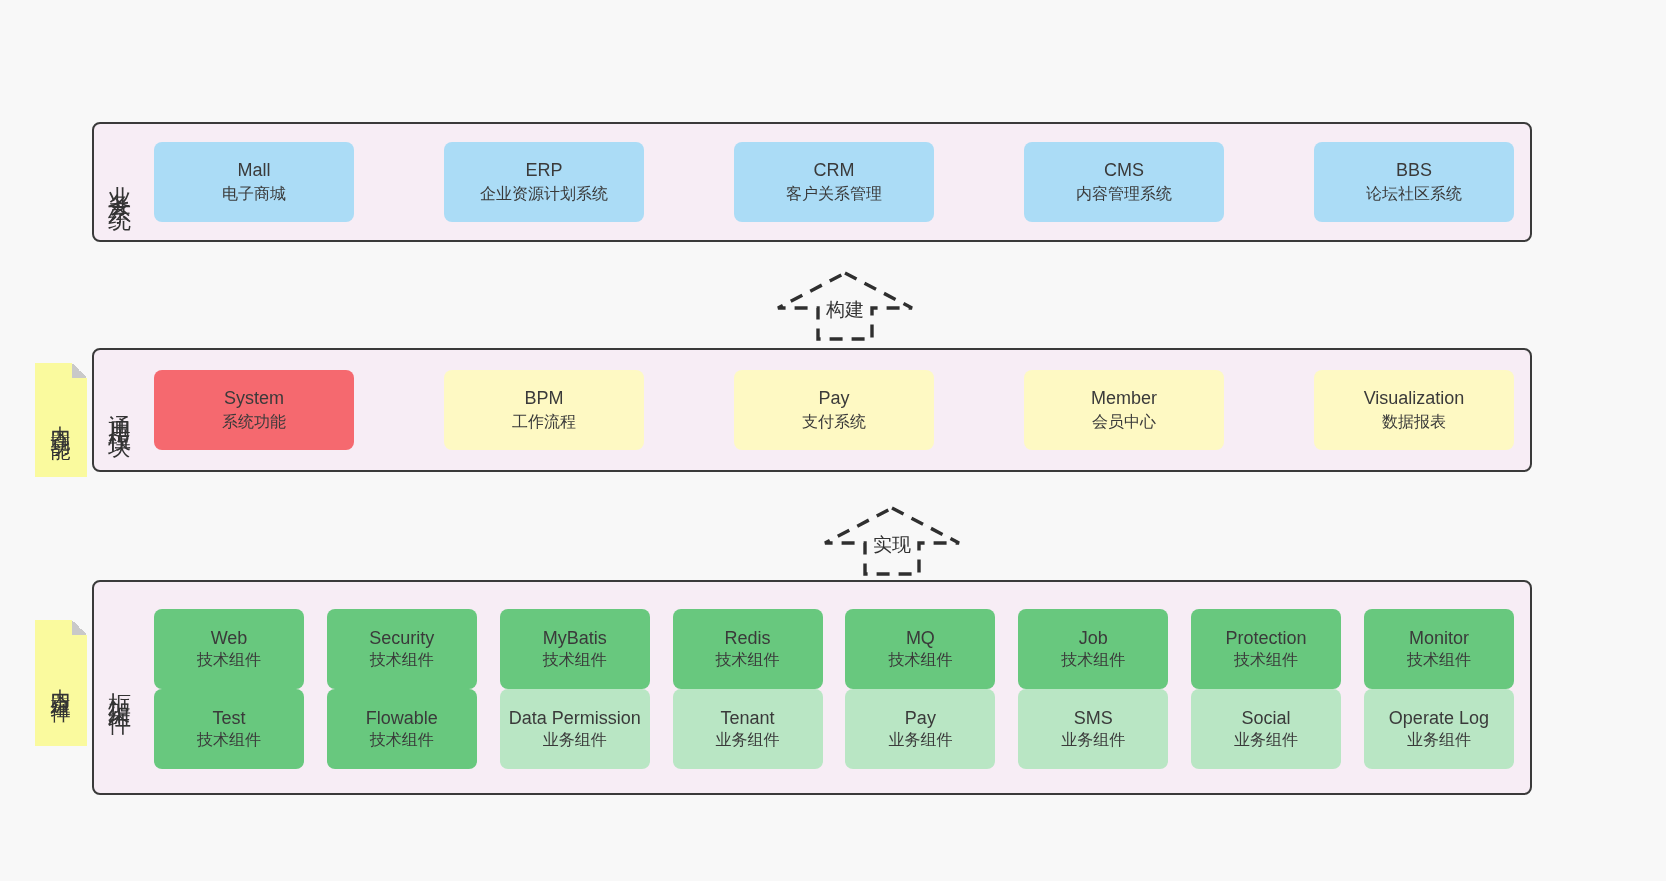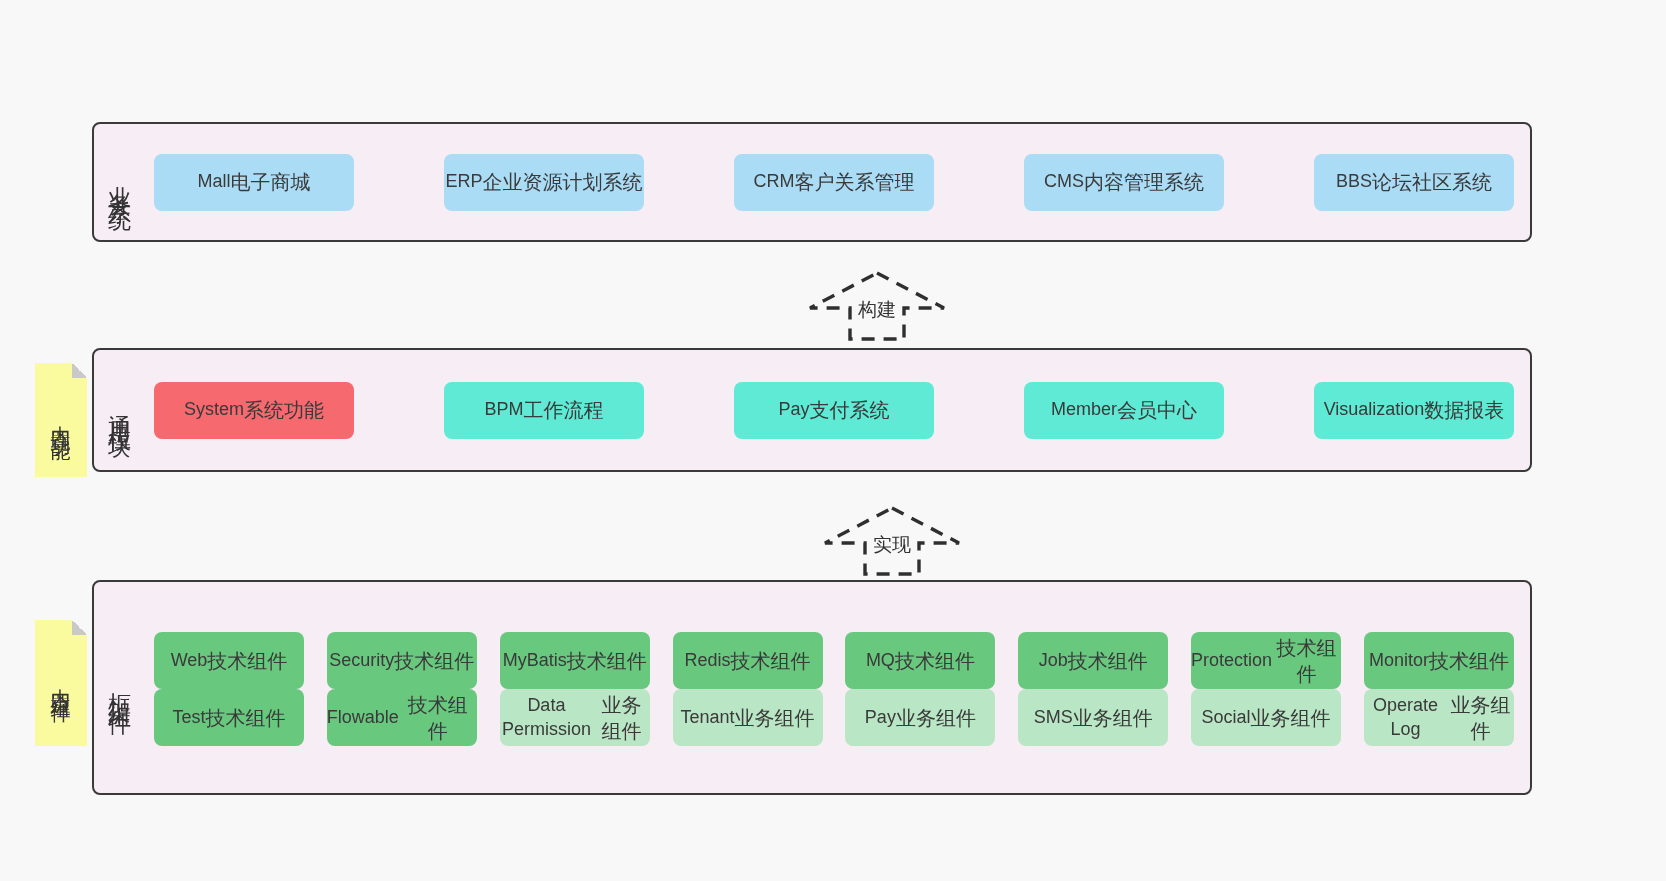--- a/index.html
+++ b/index.html
@@ -26,35 +26,35 @@
   .boxrow{
     position:absolute;left:60px;right:16px;top:0;bottom:0;
     display:flex;justify-content:space-between;align-items:center;
   }
   .band-3 .rows{
     position:absolute;left:60px;right:16px;top:20px;bottom:17px;
     display:flex;flex-direction:column;justify-content:center;
   }
   .band-3 .boxrow{position:static;display:flex;justify-content:space-between;}
   .box{
-    width:200px;height:57px;border-radius:8px;
-    display:flex;flex-direction:row;justify-content:center;align-items:center;
+    width:200px;height:80px;border-radius:8px;
+    display:flex;flex-direction:column;justify-content:center;align-items:center;
     text-align:center;line-height:1.42;
   }
   .band-3 .box{width:150px;line-height:1.3;}
   .box-title{font-size:18px;}
-  .box-sub{font-size:20px;}
+  .box-sub{font-size:16px;}
   .v-blue{background:#abdcf6;}
   .v-red{background:#f5696f;}
-  .v-pink{background:#5eead4;margin-left:28px;}
+  .v-pink{background:#fef9c3;margin-left:28px;}
   .v-green{background:#68c87e;}
   .v-green-light{background:#b9e6c4;}
   
   .arrow{position:absolute;width:140px;height:72px;}
-  .arrow-1{left:807px;top:270px;}
+  .arrow-1{left:775px;top:270px;}
   .arrow-2{left:822px;top:505px;}
   .arrow svg{display:block;width:140px;height:72px;}
   .arrow-label{
     position:absolute;left:50%;top:40px;transform:translate(-50%,-50%);
     background:#f8f8f8;padding:2px 4px;font-size:19px;color:#333;
     white-space:nowrap;
   }
   
   .sticky{
     position:absolute;left:35px;width:52px;background:#fafa9e;

